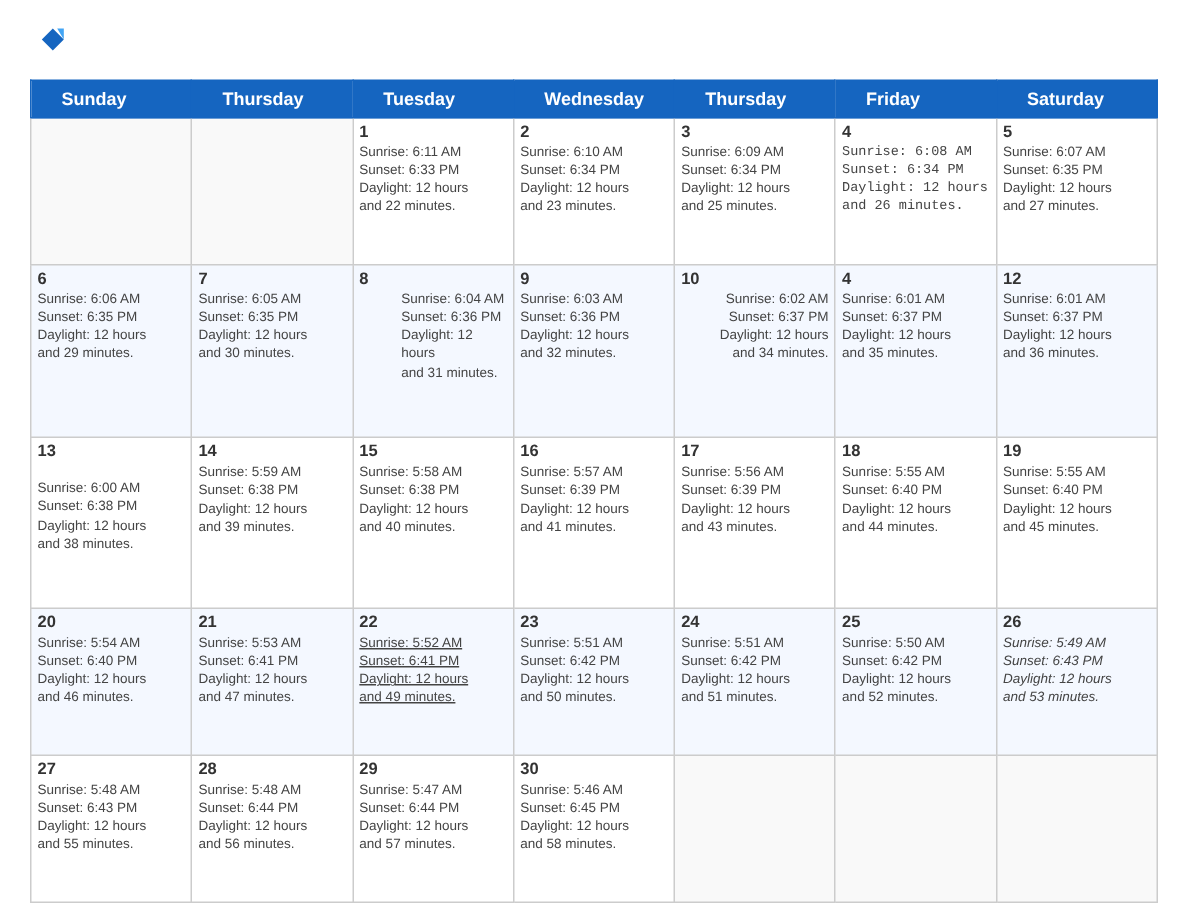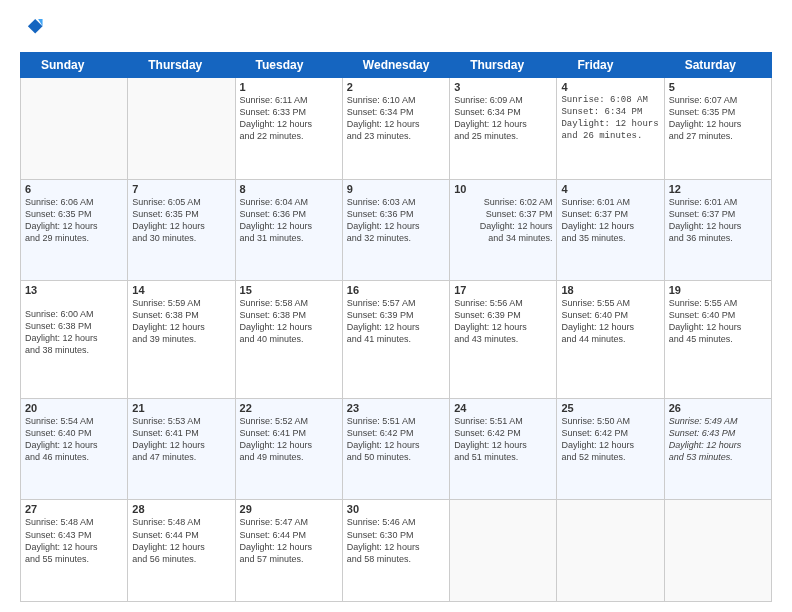--- a/index.html
+++ b/index.html
@@ -180,21 +180,21 @@
           </td>
           <td>
             <span class="day-num">7</span>
             <div class="day-info" style="white-space: pre-line;">Sunrise: 6:05 AM
 Sunset: 6:35 PM
 Daylight: 12 hours
 and 30 minutes.</div>
           </td>
           <td>
             <span class="day-num">8</span>
-            <div class="day-info" style="white-space: pre-line;">Sunrise: 6:04 AM
+            <div class="day-info" style="white-space: pre-line; margin-left: 28px;">Sunrise: 6:04 AM
 Sunset: 6:36 PM
 Daylight: 12 hours
 and 31 minutes.</div>
           </td>
           <td>
             <span class="day-num">9</span>
             <div class="day-info" style="white-space: pre-line;">Sunrise: 6:03 AM
 Sunset: 6:36 PM
 Daylight: 12 hours
 and 32 minutes.</div>
@@ -282,21 +282,21 @@
           </td>
           <td>
             <span class="day-num">21</span>
             <div class="day-info" style="white-space: pre-line;">Sunrise: 5:53 AM
 Sunset: 6:41 PM
 Daylight: 12 hours
 and 47 minutes.</div>
           </td>
           <td>
             <span class="day-num">22</span>
-            <div class="day-info" style="white-space: pre-line;">Sunrise: 5:52 AM
+            <div class="day-info" style="white-space: pre-line; text-decoration: underline;">Sunrise: 5:52 AM
 Sunset: 6:41 PM
 Daylight: 12 hours
 and 49 minutes.</div>
           </td>
           <td>
             <span class="day-num">23</span>
             <div class="day-info" style="white-space: pre-line;">Sunrise: 5:51 AM
 Sunset: 6:42 PM
 Daylight: 12 hours
 and 50 minutes.</div>
@@ -341,21 +341,21 @@
           <td>
             <span class="day-num">29</span>
             <div class="day-info" style="white-space: pre-line;">Sunrise: 5:47 AM
 Sunset: 6:44 PM
 Daylight: 12 hours
 and 57 minutes.</div>
           </td>
           <td>
             <span class="day-num">30</span>
             <div class="day-info" style="white-space: pre-line;">Sunrise: 5:46 AM
-Sunset: 6:30 PM
+Sunset: 6:45 PM
 Daylight: 12 hours
 and 58 minutes.</div>
           </td>
           <td class="empty"></td>
           <td class="empty"></td>
           <td class="empty"></td>
         </tr>
       </tbody>
   </table>
 </div>

